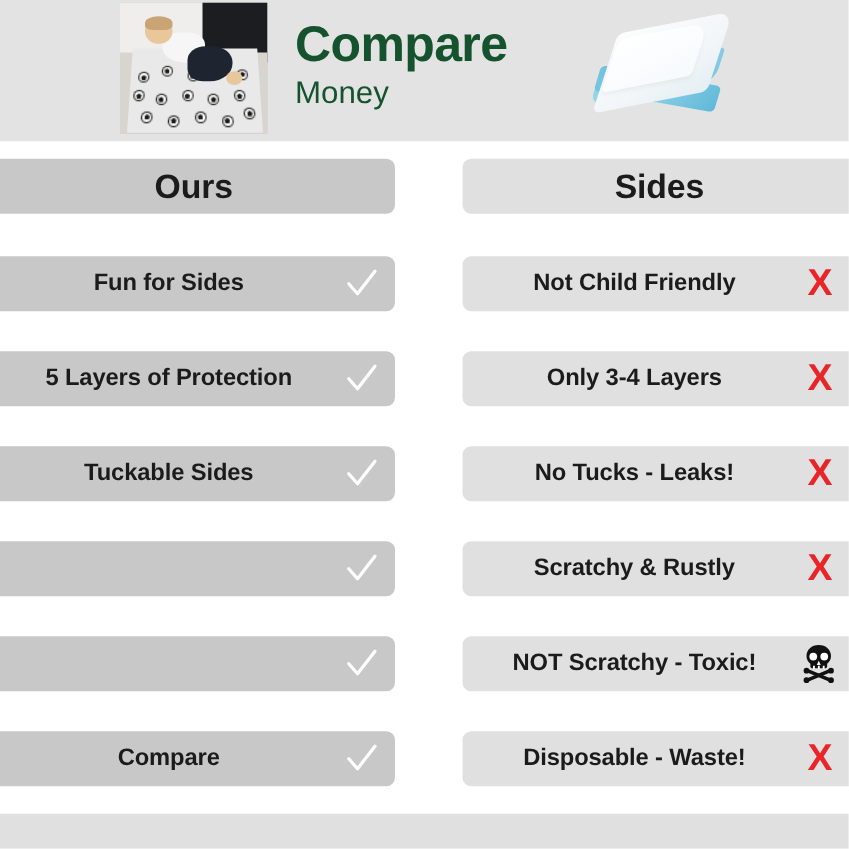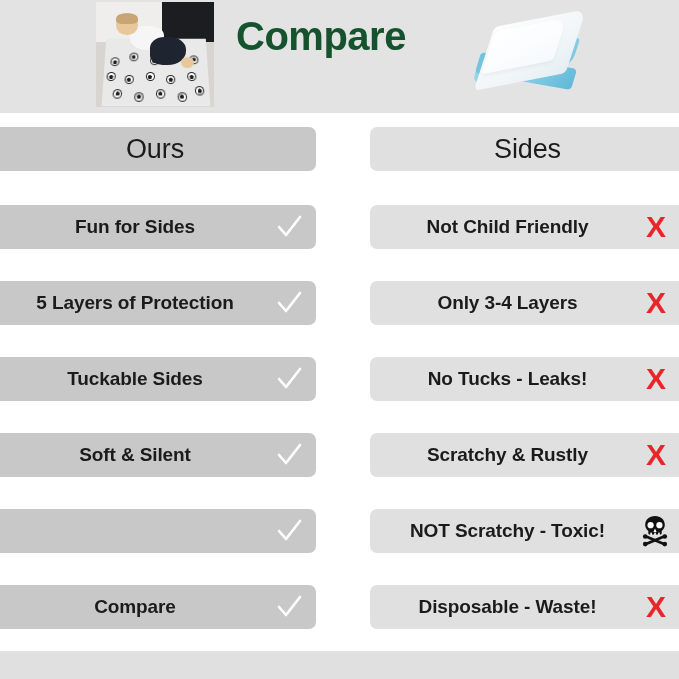--- a/index.html
+++ b/index.html
@@ -262,21 +262,21 @@
   .row-header .cell {
     top: 14px;
     height: 44px;
   }
   .row-header .cell-left,
   .row-header .cell-right {
     padding-right: 0;
   }
   .row-header .cell-label {
     font-size: 27px;
-    font-weight: 400;
+    font-weight: 700;
   }
 
   
   .mark {
     position: absolute;
     display: flex;
     align-items: center;
     justify-content: center;
   }
   .mark-check {
@@ -344,20 +344,21 @@
       <div class="baby-body"></div>
       <div class="baby-legs"></div>
       <div class="baby-head"></div>
       <div class="baby-hair"></div>
       <div class="baby-foot"></div>
     </div>
   </div>
 
   <div class="compare-title-wrap">
     <div class="compare-line1">Compare</div>
+    <div class="compare-line3">Money</div>
   </div>
 
   <div class="other-photo">
     <div class="pad-blue-top"></div>
     <div class="pad-blue-side"></div>
     <div class="pad-white"></div>
     <div class="pad-fold"></div>
   </div>
 
 </div>
@@ -413,21 +414,20 @@
       </span>
     </div>
     <div class="cell cell-right">
       <span class="cell-label">No Tucks - Leaks!</span>
     </div>
     <span class="mark mark-x">X</span>
   </div>
 
   <div class="row">
     <div class="cell cell-left">
-      <span class="cell-label">Soft &amp; Silent</span>
       <span class="mark mark-check">
         <svg width="30" height="30" viewBox="0 0 30 30">
             <path d="M5 15 L12 23 L26 5" fill="none" stroke="#ffffff" stroke-width="2.6" stroke-linecap="round" stroke-linejoin="round"></path>
           </svg>
       </span>
     </div>
     <div class="cell cell-right">
       <span class="cell-label">Scratchy &amp; Rustly</span>
     </div>
     <span class="mark mark-x">X</span>

